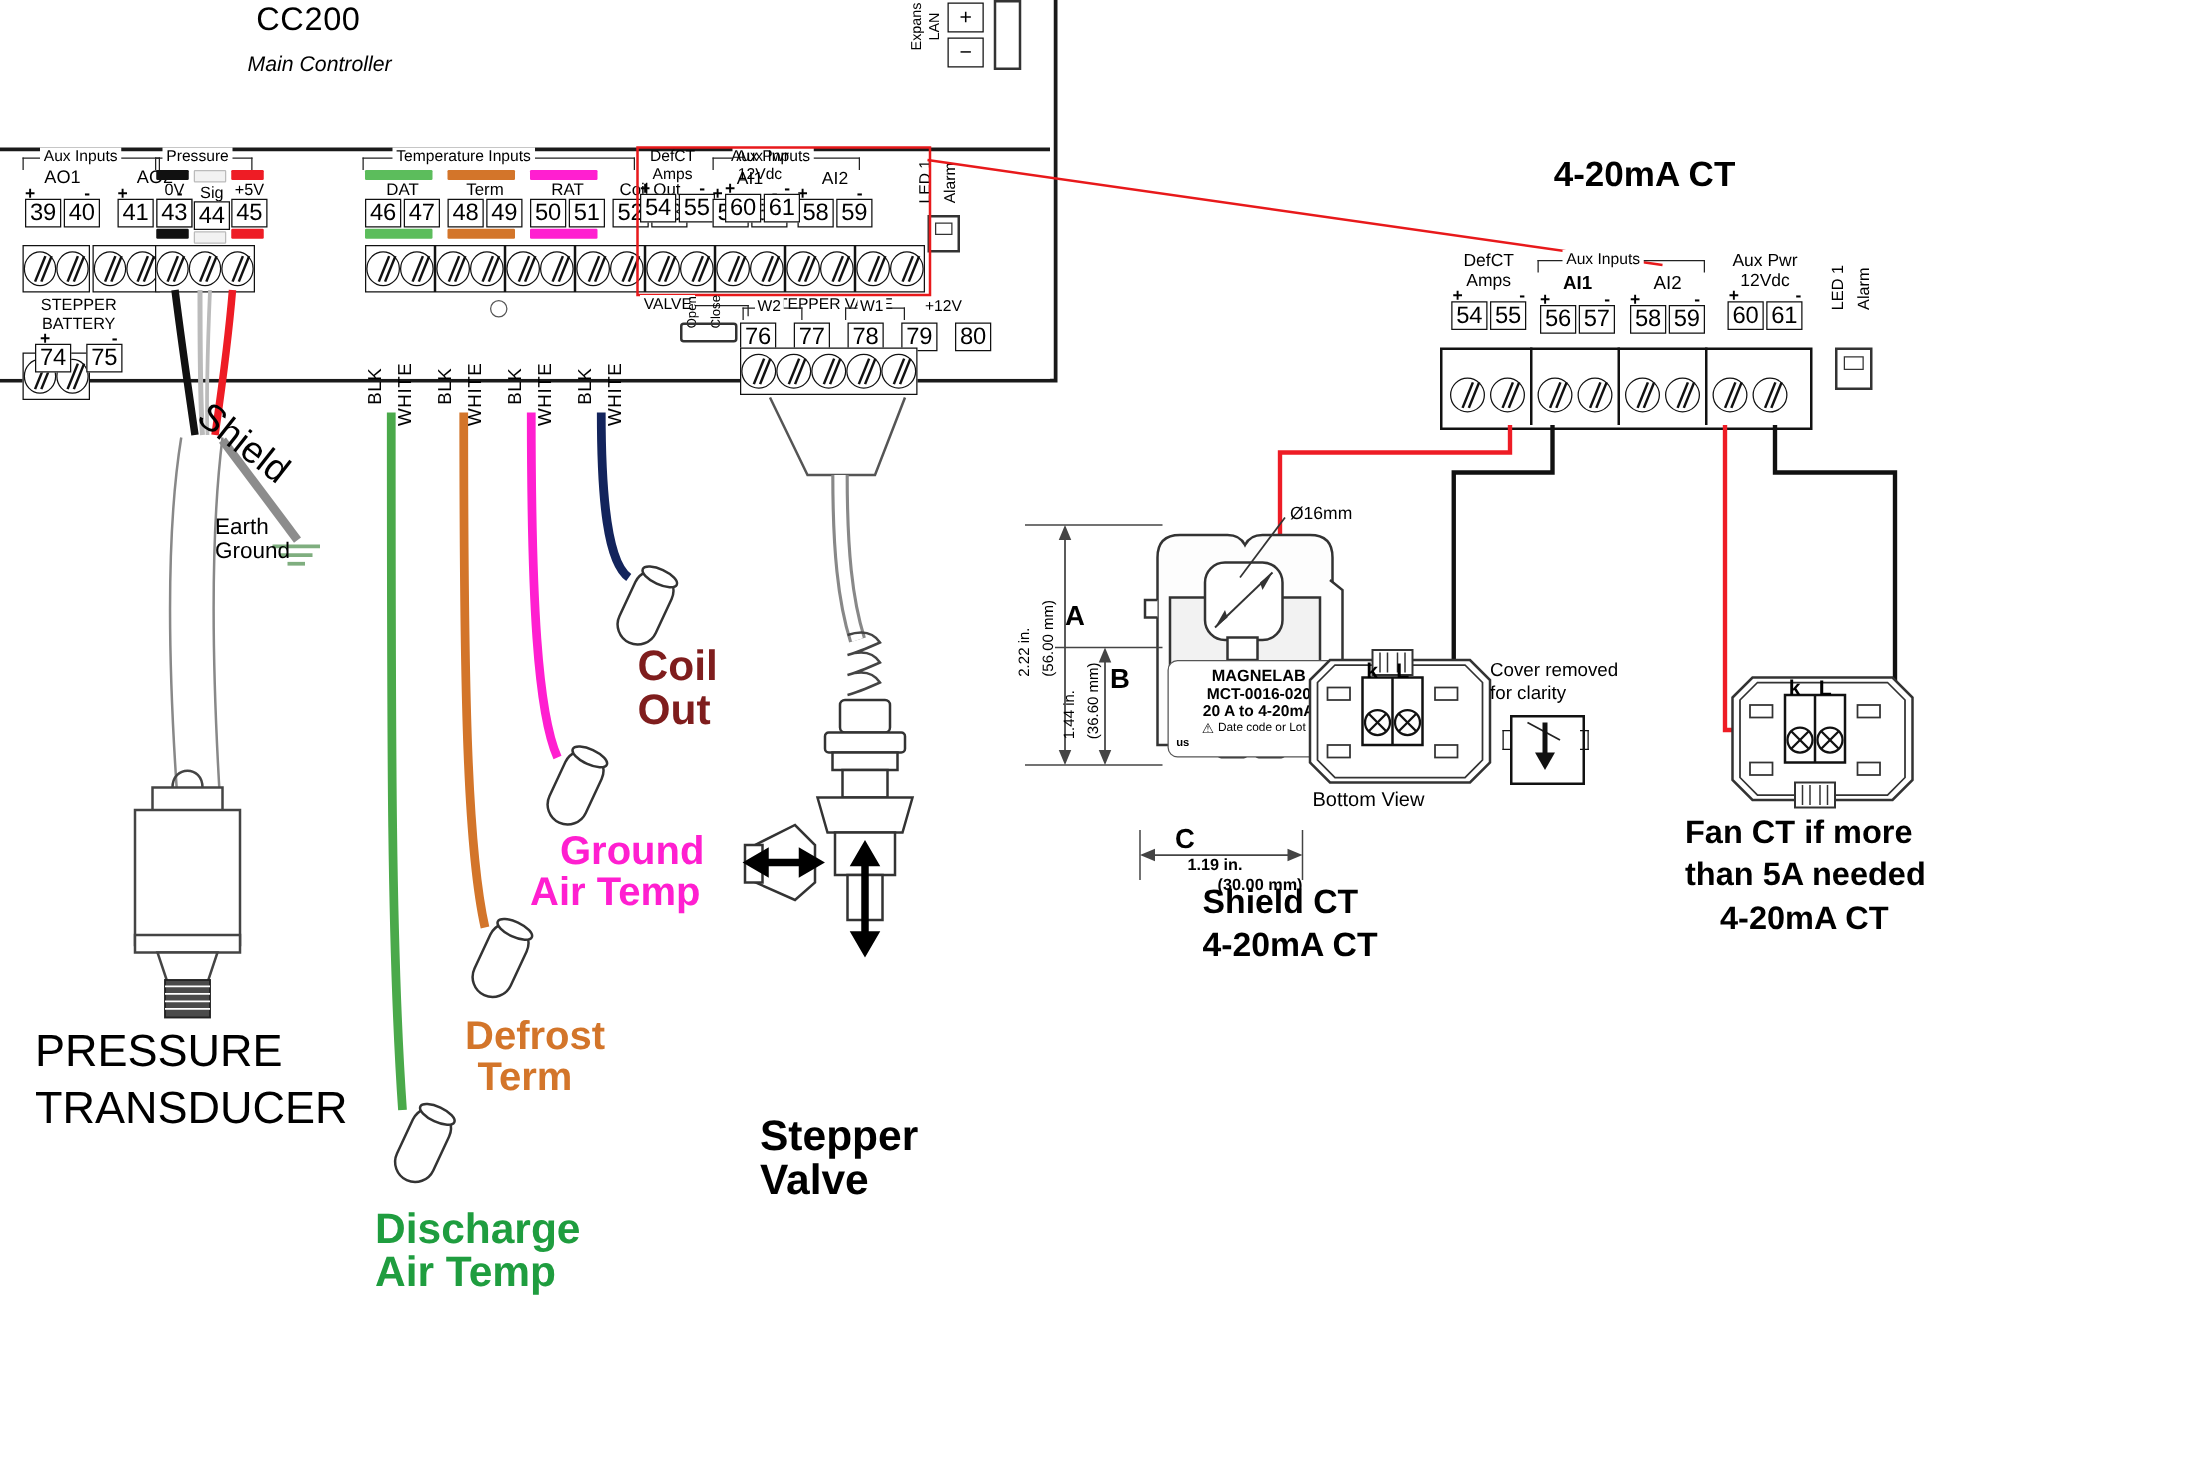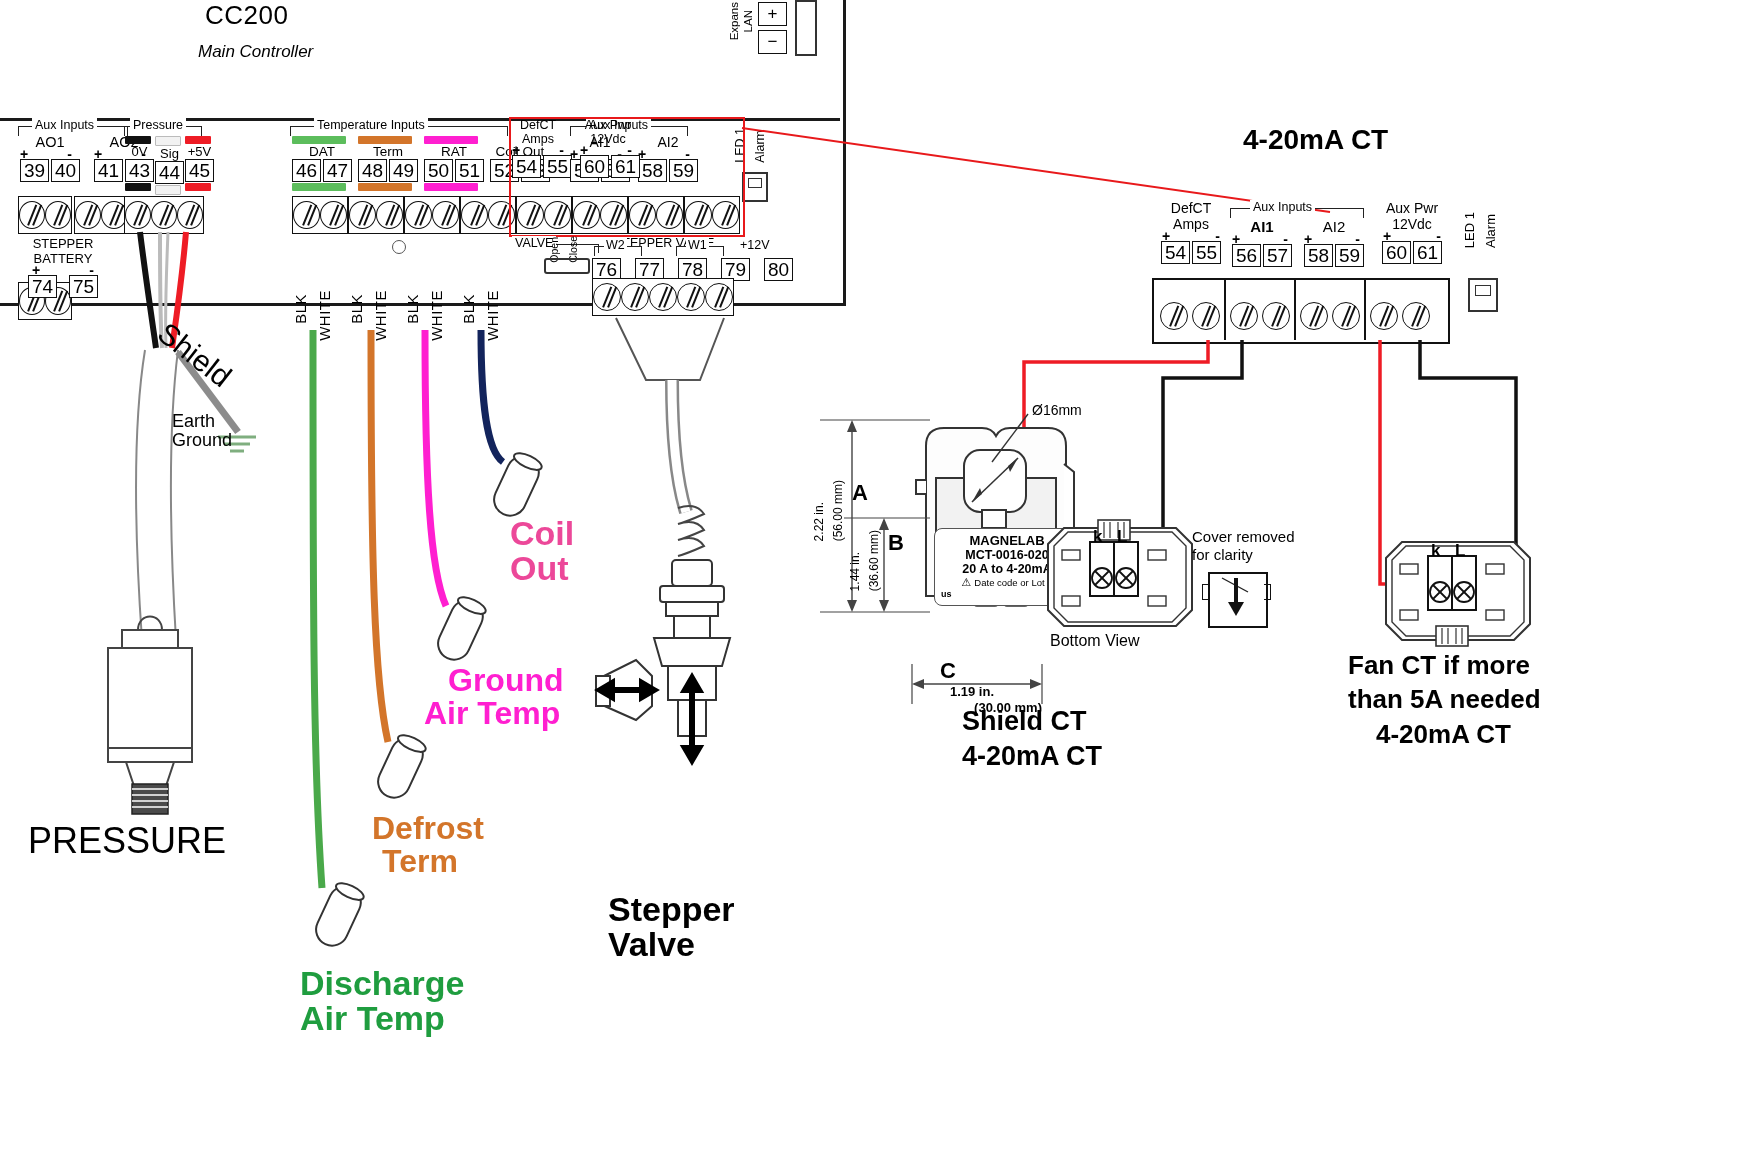--- a/index.html
+++ b/index.html
@@ -57,21 +57,21 @@
   .vtext-up{writing-mode:vertical-rl;transform:rotate(180deg);font-size:12px;}
 
   .wirelabel{writing-mode:vertical-rl;transform:rotate(180deg);
              font-size:15px;letter-spacing:.5px;}
 
   
   .callout{font-weight:bold;line-height:1.04;}
   .c-green{color:#1f9d3f;}
   .c-orange{color:#d3752a;}
   .c-magenta{color:#ff1fd0;}
-  .c-navy{color:#ec4899;}
+  .c-navy{color:#7f1d1d;}
   .c-black{color:#000;}
 
   .redbox{position:absolute;border:2.6px solid #e8191b;}
   svg{overflow:visible;}
 </style>
 </head>
 <body>
 
 <div class="abs" id="controller-body"></div>
 <div class="abs" id="controller-lower"></div>
@@ -498,20 +498,21 @@
 <div class="abs wirelabel" style="left:484px;top:290px;">WHITE</div>
 
 <div class="abs nosel" style="left:172px;top:316px;font-size:30px;transform:rotate(38deg);transform-origin:0 0;">Shield</div>
 <div class="abs nosel" style="left:172px;top:412px;font-size:18px;line-height:1.05;">
   <div>Earth</div>
   <div>Ground</div>
 </div>
 
 <div class="abs nosel" style="left:28px;top:818px;font-size:36px;line-height:1.25;">
   <div>PRESSURE</div>
+  <div>TRANSDUCER</div>
 </div>
 
 <div class="abs nosel callout c-green" style="left:300px;top:966px;font-size:34px;">
   <div>Discharge</div>
   <div>Air Temp</div>
 </div>
 
 <div class="abs nosel callout c-orange" style="left:372px;top:812px;font-size:32px;">
   <div>Defrost</div>
   <div style="margin-left:10px;">Term</div>

